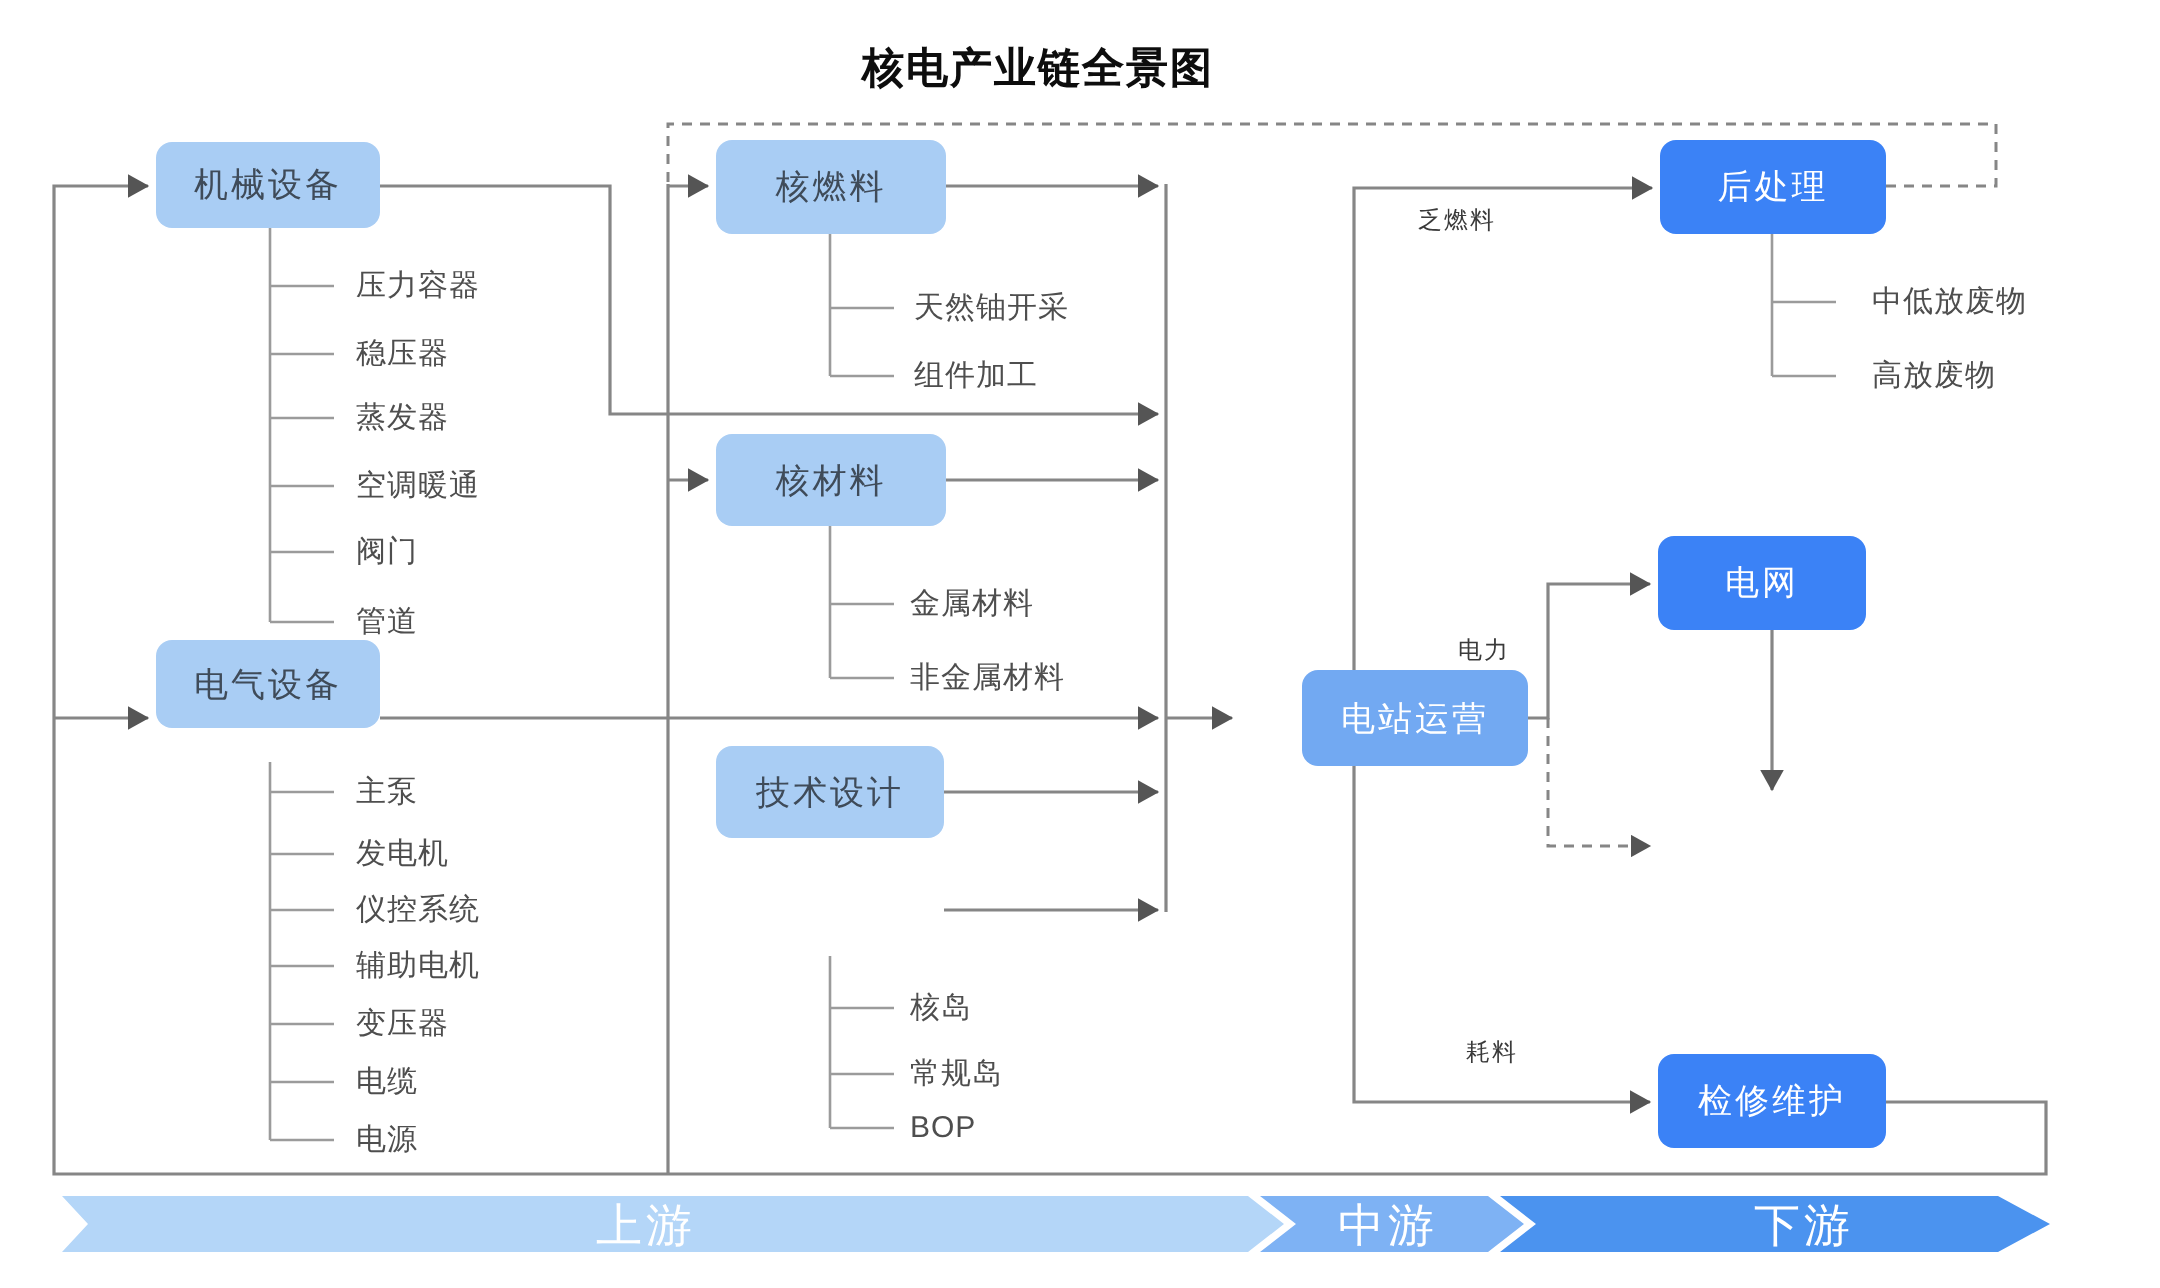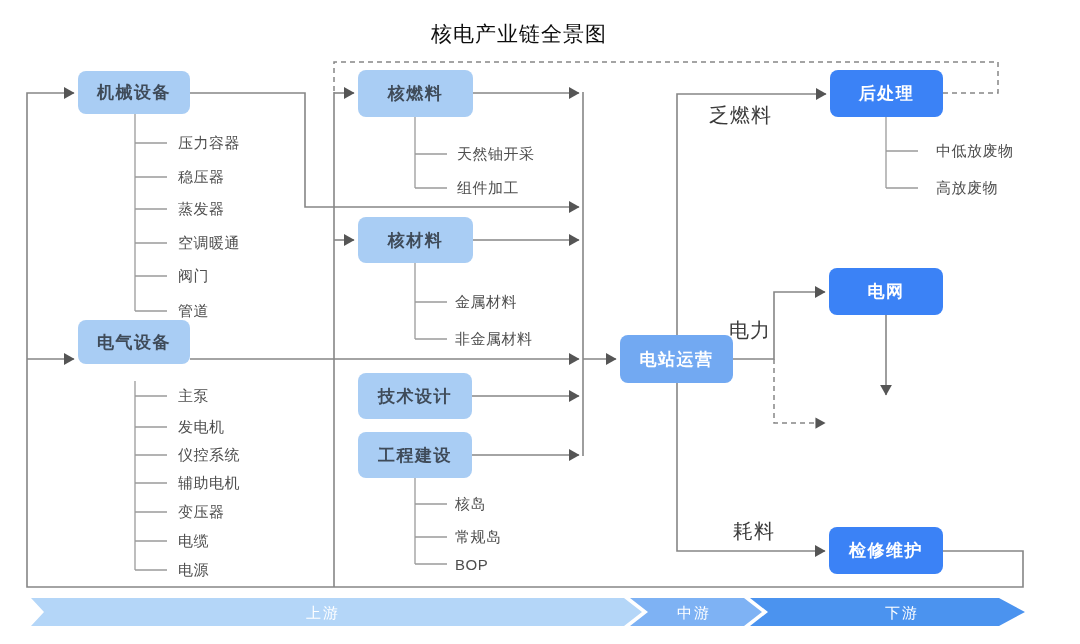--- a/index.html
+++ b/index.html
@@ -6,37 +6,37 @@
   #canvas{
     position:relative;width:1080px;height:644px;background:#ffffff;overflow:hidden;
     font-family:"Liberation Sans","DejaVu Sans",sans-serif;
   }
   svg.wires{position:absolute;left:0;top:0;width:1080px;height:644px;}
   .flow{stroke:#868686;stroke-width:1.6;fill:none;}
   .flow.dashed{stroke-dasharray:5 4;stroke-width:1.5;}
   .tree{stroke:#9b9b9b;stroke-width:1.3;fill:none;}
   .node{
     position:absolute;display:flex;align-items:center;justify-content:center;
-    border-radius:8px;font-size:17px;letter-spacing:1.5px;white-space:nowrap;font-weight:bold;
+    border-radius:8px;font-size:17px;letter-spacing:1.5px;white-space:nowrap;
   }
   .node.light{background:#a9cdf4;color:#3f4b59;}
-  .node.mid{background:#72a9f2;color:#ffffff;}
+  .node.mid{background:#72a9f2;color:#ffffff;margin-left:31px;}
   .node.bright{background:#3b82f6;color:#ffffff;}
   .leaf{
     position:absolute;transform:translateY(-50%);font-size:15px;color:#4e4e4e;
     white-space:nowrap;letter-spacing:0.5px;
   }
-  .elabel{position:absolute;font-size:20px;color:#3a3a3a;white-space:nowrap;letter-spacing:1px;}
+  .elabel{position:absolute;font-size:12px;color:#3a3a3a;white-space:nowrap;letter-spacing:1px;}
   .title{
     position:absolute;left:519px;top:20px;transform:translateX(-50%);
-    font-size:21px;font-weight:normal;color:#0d0d0d;letter-spacing:1px;white-space:nowrap;
+    font-size:21px;font-weight:bold;color:#0d0d0d;letter-spacing:1px;white-space:nowrap;
   }
   .band-label{
     position:absolute;transform:translate(-50%,-50%);color:#ffffff;
-    font-size:15px;letter-spacing:2px;white-space:nowrap;
+    font-size:23px;letter-spacing:2px;white-space:nowrap;
   }
 </style>
 </head>
 <body>
 
 <div id="canvas">
 
   <svg class="wires" viewBox="0 0 1080 644" xmlns="http://www.w3.org/2000/svg">
     <defs>
       <marker id="arr" viewBox="0 0 10 10" refX="8.5" refY="5" markerWidth="7.5" markerHeight="7.5" orient="auto">
@@ -81,24 +81,23 @@
     <polygon fill="#4b93ef" points="750,598 999,598 1025,612 999,626 750,626 768,612"></polygon>
   </svg>
 
   <div class="title">核电产业链全景图</div>
 
   <div class="node light" style="left:78px;top:71px;width:112px;height:43px">机械设备</div>
   <div class="node light" style="left:78px;top:320px;width:112px;height:44px">电气设备</div>
   <div class="node light" style="left:358px;top:70px;width:115px;height:47px">核燃料</div>
   <div class="node light" style="left:358px;top:217px;width:115px;height:46px">核材料</div>
   <div class="node light" style="left:358px;top:373px;width:114px;height:46px">技术设计</div>
-  <div class="node light" style="left:358px;top:432px;width:114px;height:46px">工程建设</div>
   <div class="node mid" style="left:620px;top:335px;width:113px;height:48px">电站运营</div>
   <div class="node bright" style="left:830px;top:70px;width:113px;height:47px">后处理</div>
-  <div class="node bright" style="left:829px;top:268px;width:114px;height:47px">电网</div>
+  <div class="node bright" style="left:829px;top:268px;width:104px;height:47px">电网</div>
   <div class="node bright" style="left:829px;top:527px;width:114px;height:47px">检修维护</div>
 
   <div class="leaf" style="left:178px;top:143px">压力容器</div>
   <div class="leaf" style="left:178px;top:177px">稳压器</div>
   <div class="leaf" style="left:178px;top:209px">蒸发器</div>
   <div class="leaf" style="left:178px;top:243px">空调暖通</div>
   <div class="leaf" style="left:178px;top:276px">阀门</div>
   <div class="leaf" style="left:178px;top:311px">管道</div>
 
   <div class="leaf" style="left:178px;top:396px">主泵</div>

